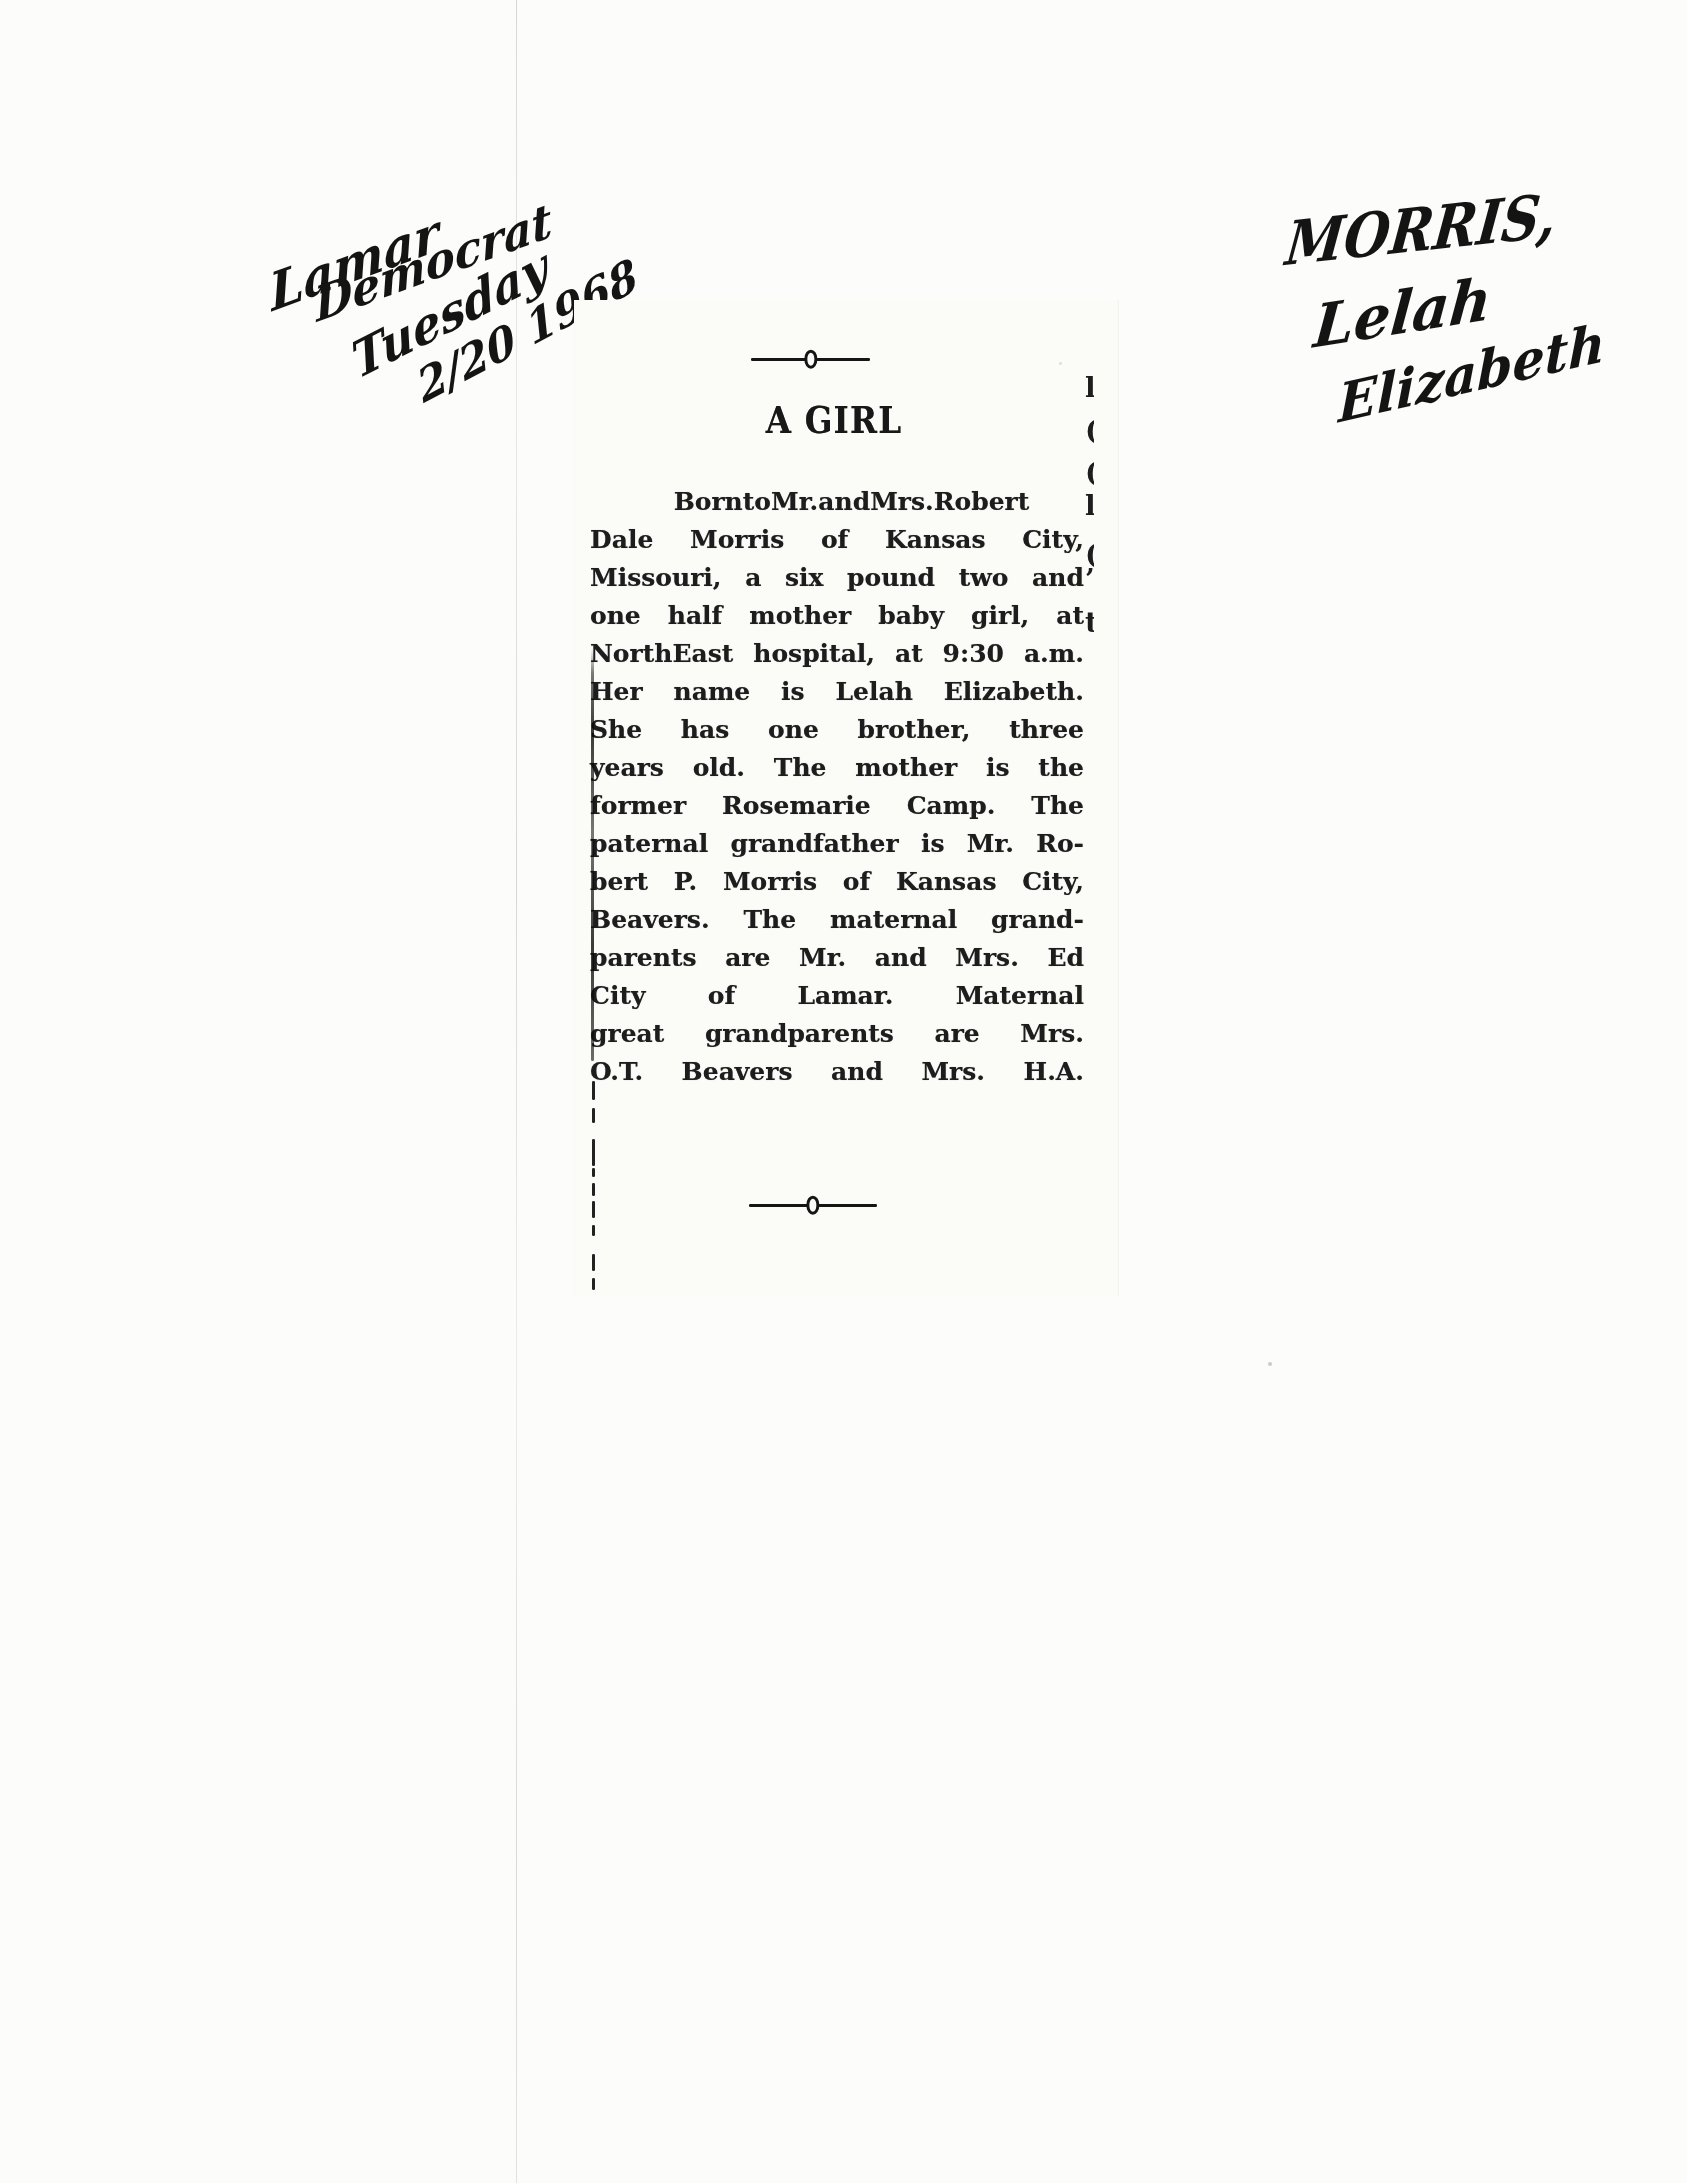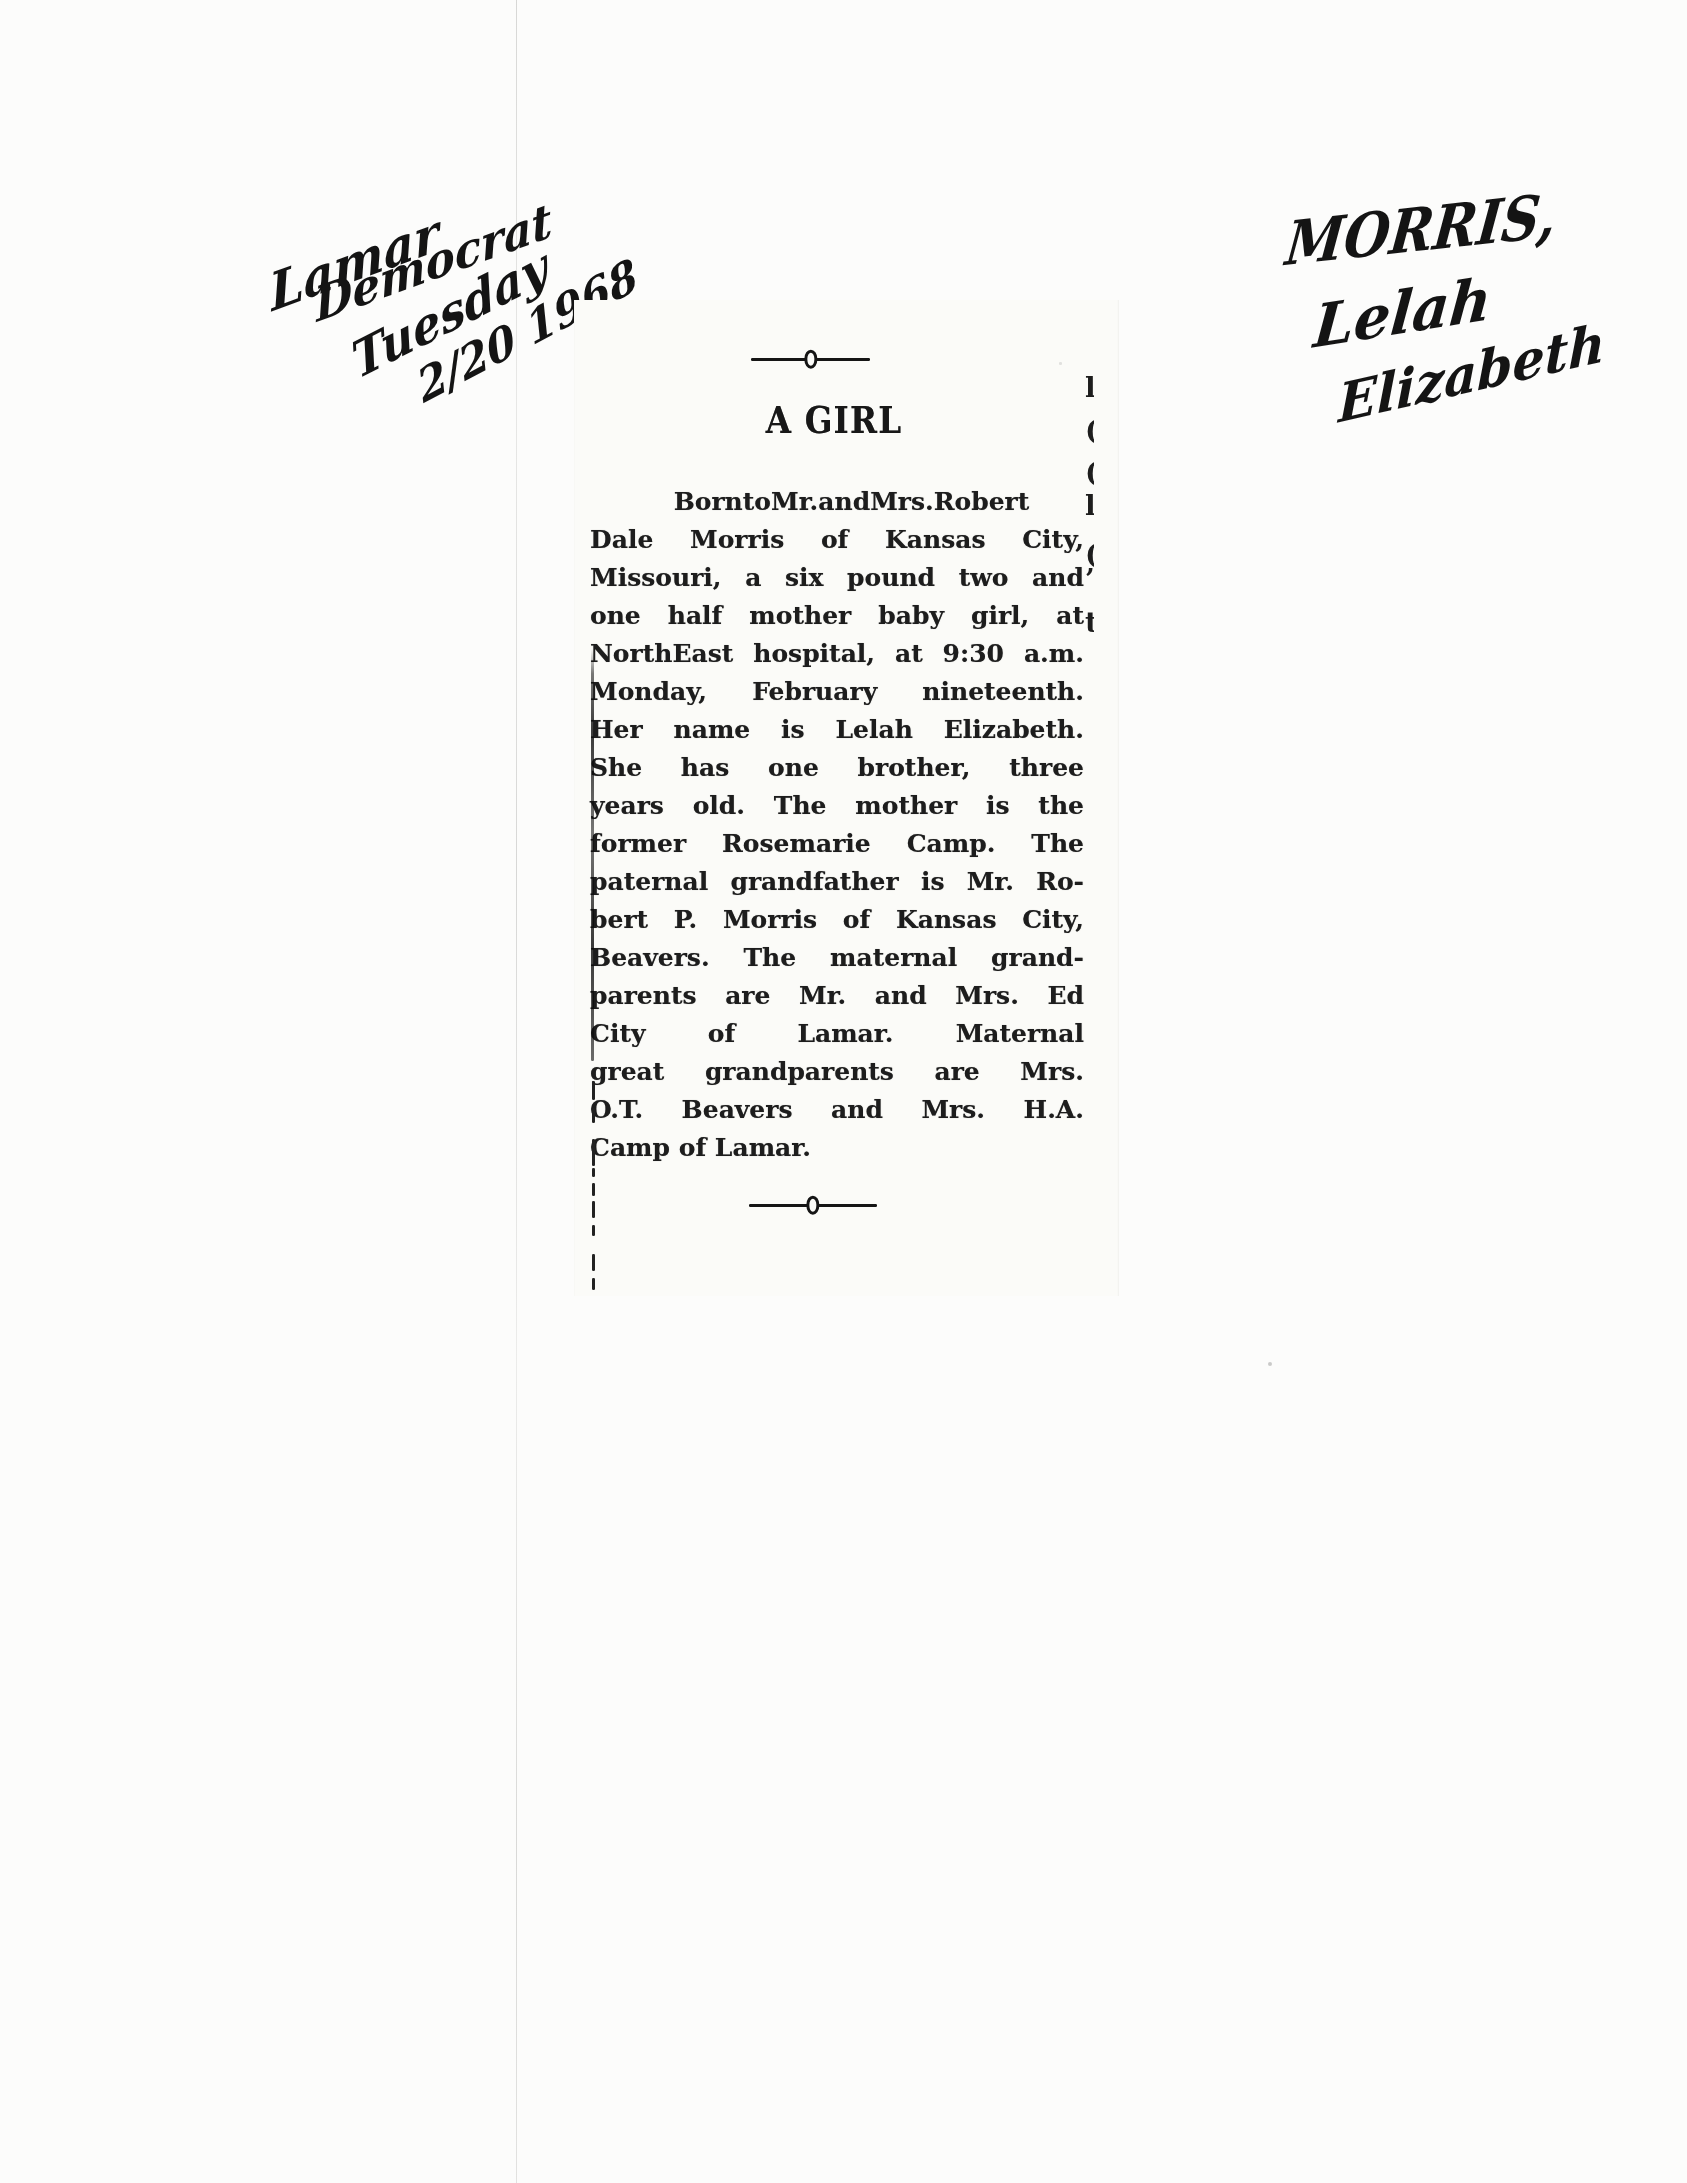--- a/index.html
+++ b/index.html
@@ -137,25 +137,20 @@
           <span>at</span>
         </div>
         <div class="cl-line">
           <span>NorthEast</span>
           <span>hospital,</span>
           <span>at</span>
           <span>9:30</span>
           <span>a.m.</span>
         </div>
         <div class="cl-line">
-          <span>Monday,</span>
-          <span>February</span>
-          <span>nineteenth.</span>
-        </div>
-        <div class="cl-line">
           <span>Her</span>
           <span>name</span>
           <span>is</span>
           <span>Lelah</span>
           <span>Elizabeth.</span>
         </div>
         <div class="cl-line">
           <span>She</span>
           <span>has</span>
           <span>one</span>
@@ -217,21 +212,20 @@
           <span>are</span>
           <span>Mrs.</span>
         </div>
         <div class="cl-line">
           <span>O.T.</span>
           <span>Beavers</span>
           <span>and</span>
           <span>Mrs.</span>
           <span>H.A.</span>
         </div>
-        <div class="cl-line nj">Camp of Lamar.</div>
       </div>
 
     <div class="orn orn-bottom">
       <div class="bar"></div>
       <div class="oval"></div>
     </div>
 
     <div class="col-rule"></div>
     <div class="dash" style="top:781px;height:18.5px;"></div>
     <div class="dash" style="top:808px;height:14.6px;"></div>

